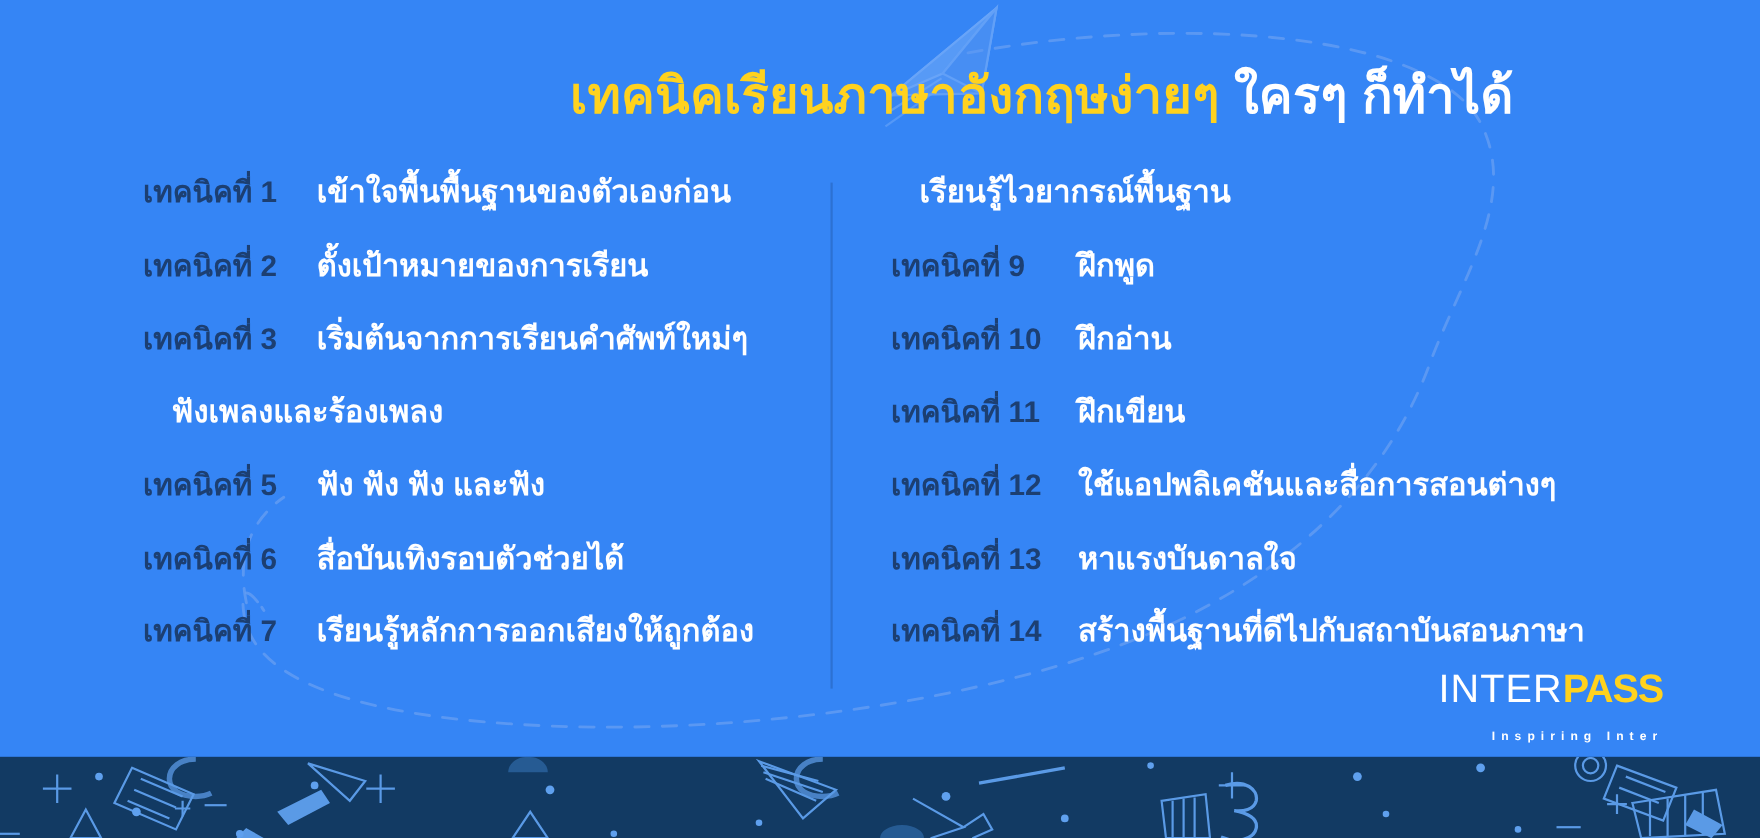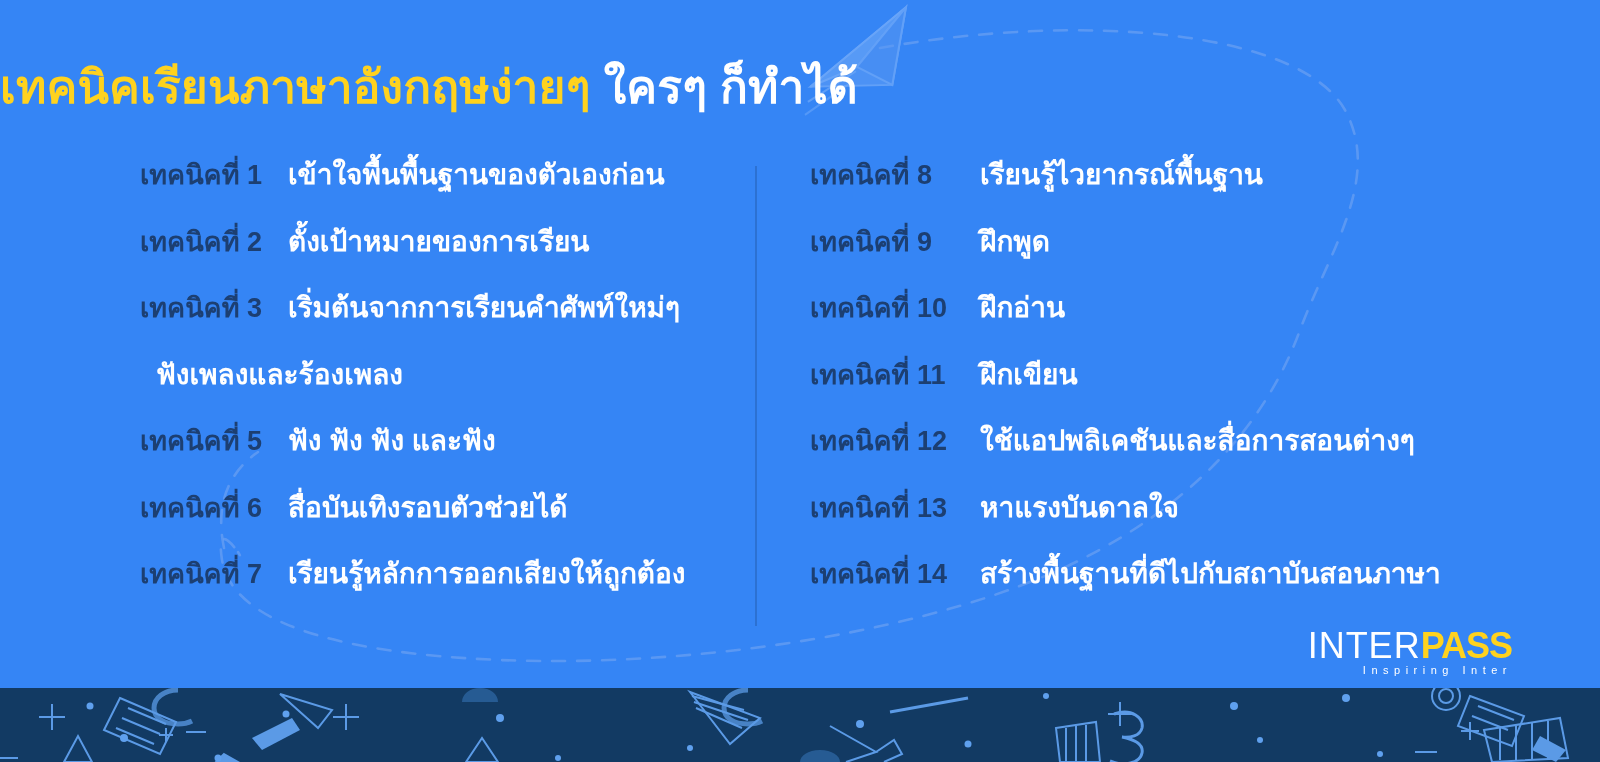--- a/index.html
+++ b/index.html
@@ -12,42 +12,42 @@
   }
   .stage{position:absolute;inset:0;overflow:hidden;}
 
   
   .decor{position:absolute;inset:0;pointer-events:none;}
   .decor svg{position:absolute;top:0;left:0;}
 
   
   .title-wrap{
     position:absolute;top:62px;left:0;width:1376px;
-    text-align:left;
+    text-align:right;
     z-index:5;
   }
   .title{
     display:inline-block;
     font-size:46px;
     font-weight:bold;
     letter-spacing:.2px;
     line-height:1.1;
     white-space:nowrap;
   }
   .title .yellow{color:#ffd21e;}
   .title .white{color:#ffffff;}
 
   
   .columns{
     position:absolute;
     top:152px;left:0;width:1600px;height:480px;
     z-index:5;
   }
   .col{position:absolute;top:0;}
-  .col-left{left:130px;width:580px;text-align:right;}
+  .col-left{left:130px;width:580px;}
   .col-right{left:810px;width:700px;}
 
   .divider{
     position:absolute;
     left:755px;top:14px;
     width:2px;height:460px;
     background:rgba(20,60,120,.28);
     z-index:4;
   }
 
@@ -93,25 +93,25 @@
     -webkit-text-stroke:0px;
     font-weight:400;
     letter-spacing:1px;
   }
   .logo-main .pass{
     color:#ffd21e;
     font-weight:bold;
     letter-spacing:-1px;
   }
   .logo-tag{
-    margin-top:0;
+    margin-top:20px;
     color:#ffffff;
     font-size:11px;
     letter-spacing:5.5px;
-    font-weight:normal;
+    font-weight:bold;
   }
 
   
   .bottom-bar{
     position:absolute;
     left:0;bottom:0;width:1600px;height:74px;
     background:#123a63;
     overflow:hidden;
     z-index:7;
   }
@@ -177,21 +177,20 @@
         <span class="text">สื่อบันเทิงรอบตัวช่วยได้</span>
       </div>
       <div class="row">
         <span class="label">เทคนิคที่ 7</span>
         <span class="text">เรียนรู้หลักการออกเสียงให้ถูกต้อง</span>
       </div>
     </div>
 
     <div class="col col-right">
       <div class="row">
-        <span class="label">เทคนิคที่ 8</span>
         <span class="text">เรียนรู้ไวยากรณ์พื้นฐาน</span>
       </div>
       <div class="row">
         <span class="label">เทคนิคที่ 9</span>
         <span class="text">ฝึกพูด</span>
       </div>
       <div class="row">
         <span class="label">เทคนิคที่ 10</span>
         <span class="text">ฝึกอ่าน</span>
       </div>

